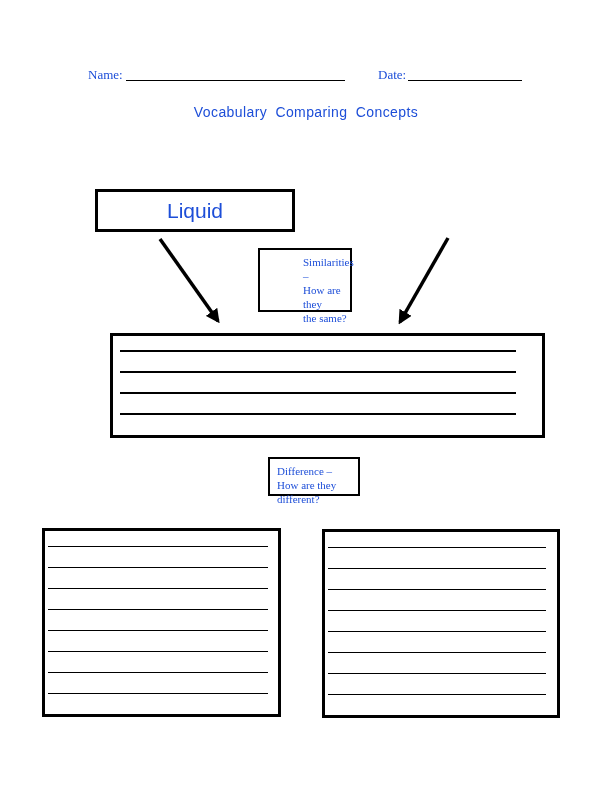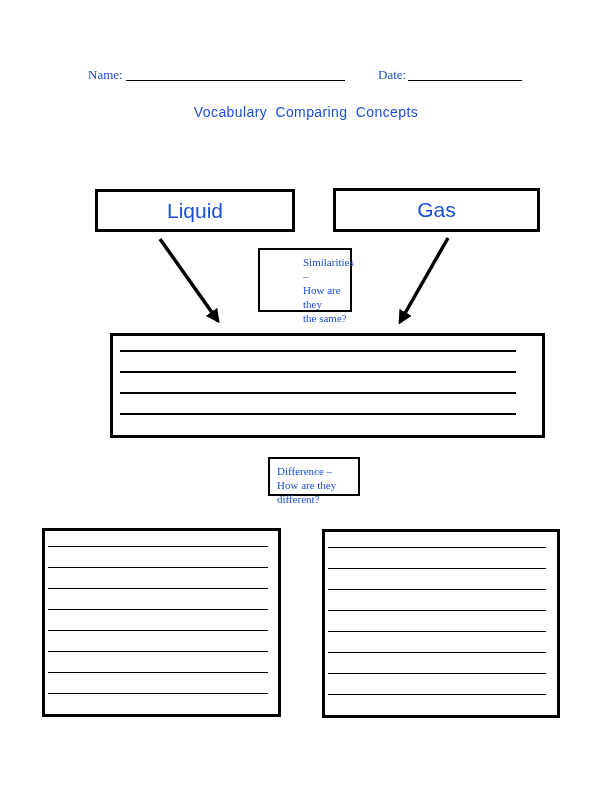--- a/index.html
+++ b/index.html
@@ -65,23 +65,20 @@
   <span class="abs serif hdr-label date-label">Date:</span>
   <span class="abs fill-line date-line"></span>
 
   <div class="abs sans title">Vocabulary Comparing Concepts</div>
 
 
   <div class="abs sans concept-box concept-liquid">
     <span>Liquid</span>
   </div>
 
-  <div class="abs sans concept-box concept-gas">
-    <span>Gas</span>
-  </div>
 
   <svg class="abs arrows" viewBox="0 0 612 792" xmlns="http://www.w3.org/2000/svg">
     <defs>
       <marker id="ah" markerWidth="4" markerHeight="4" refX="3.2" refY="2" orient="auto" markerUnits="strokeWidth">
         <path d="M0,0 L4,2 L0,4 Z" fill="#000"></path>
       </marker>
     </defs>
     <line x1="160" y1="239" x2="218" y2="321" stroke="#000" stroke-width="3.5" marker-end="url(#ah)"></line>
     <line x1="448" y1="238" x2="400" y2="322" stroke="#000" stroke-width="3.5" marker-end="url(#ah)"></line>
   </svg>

